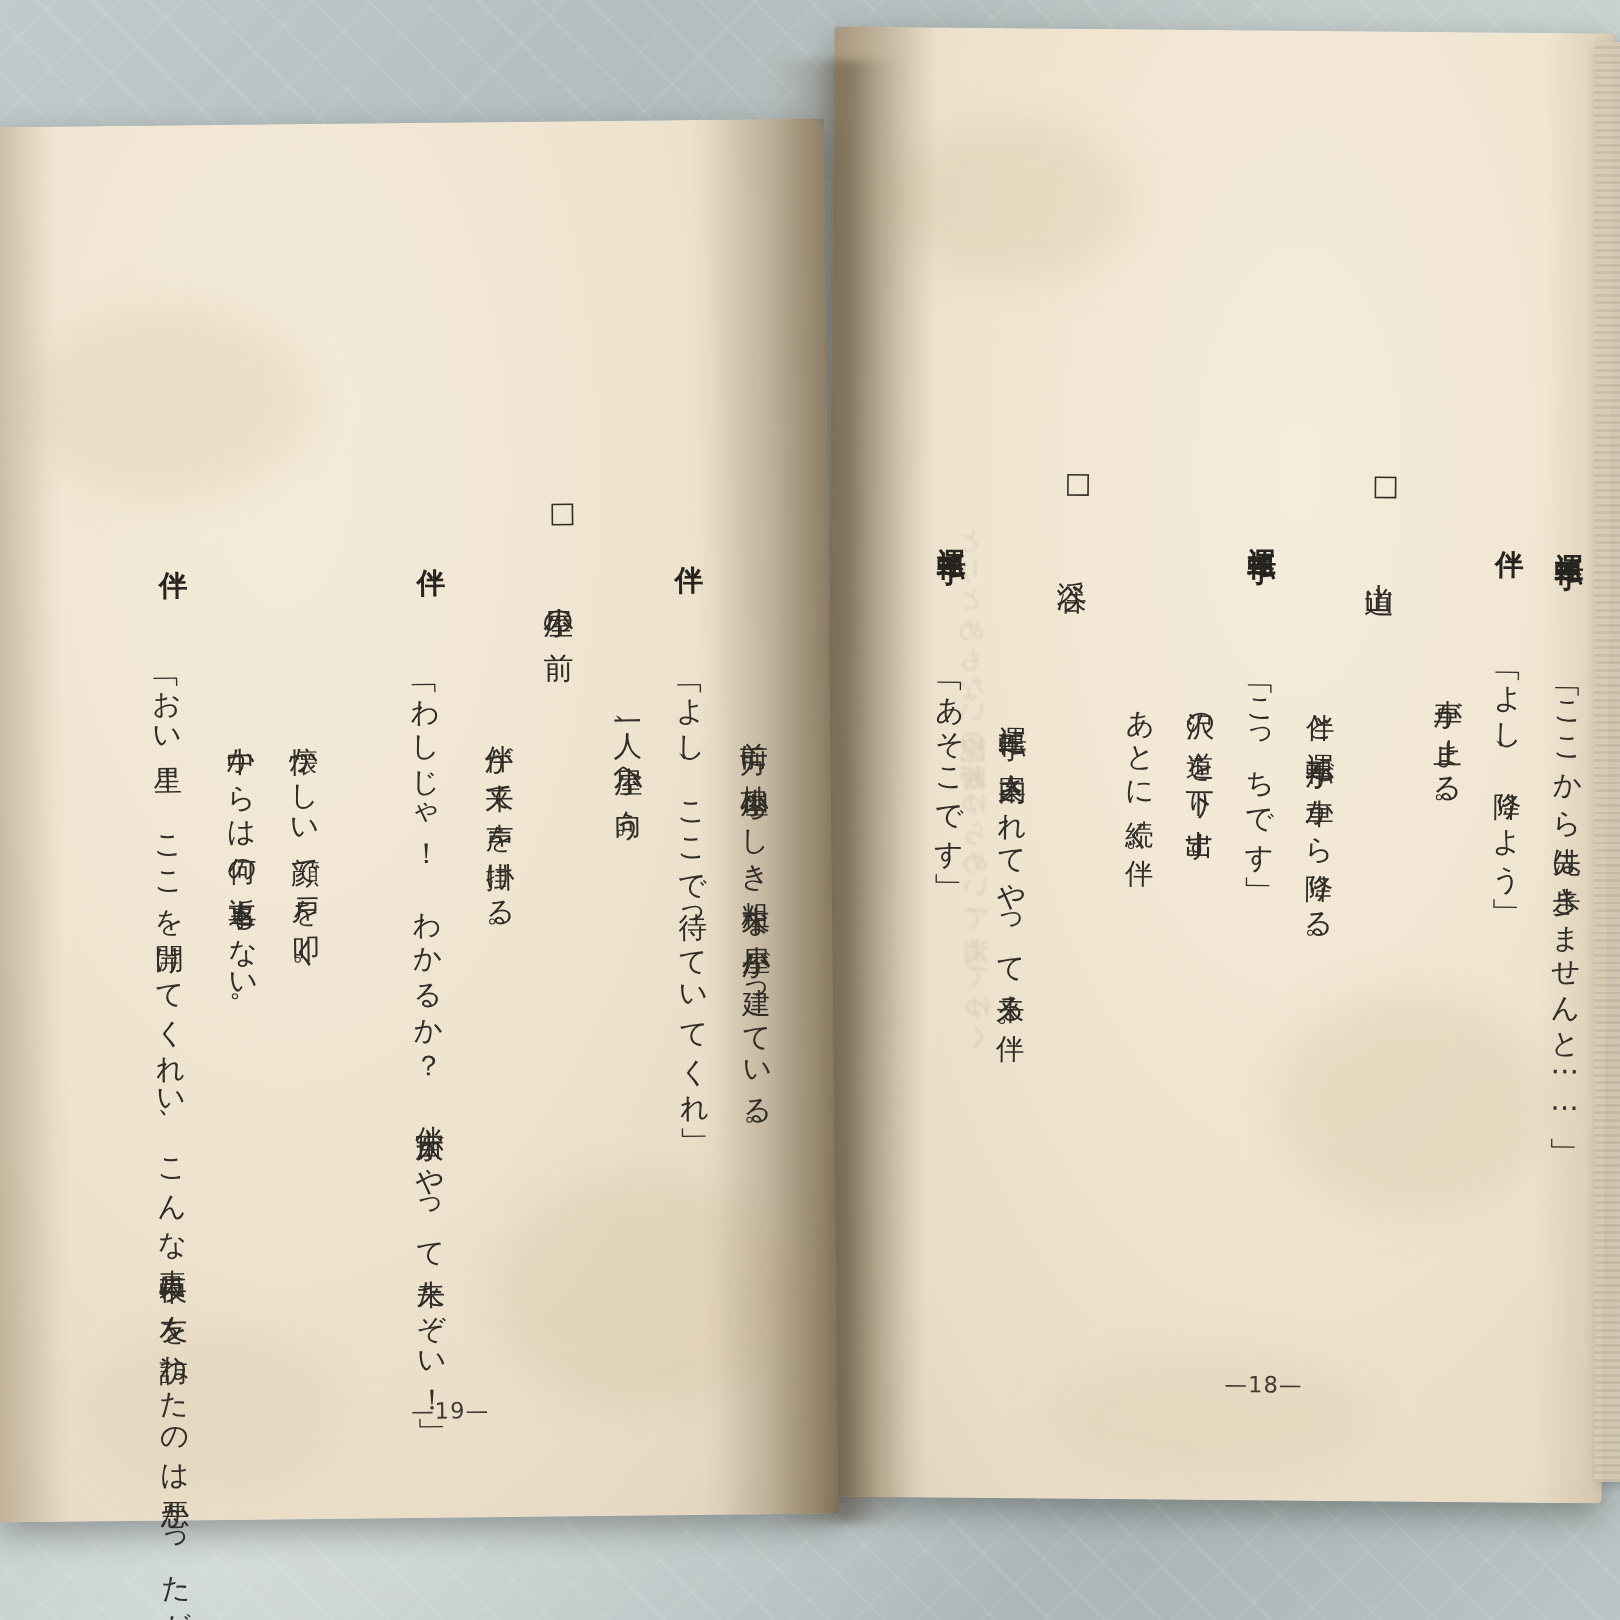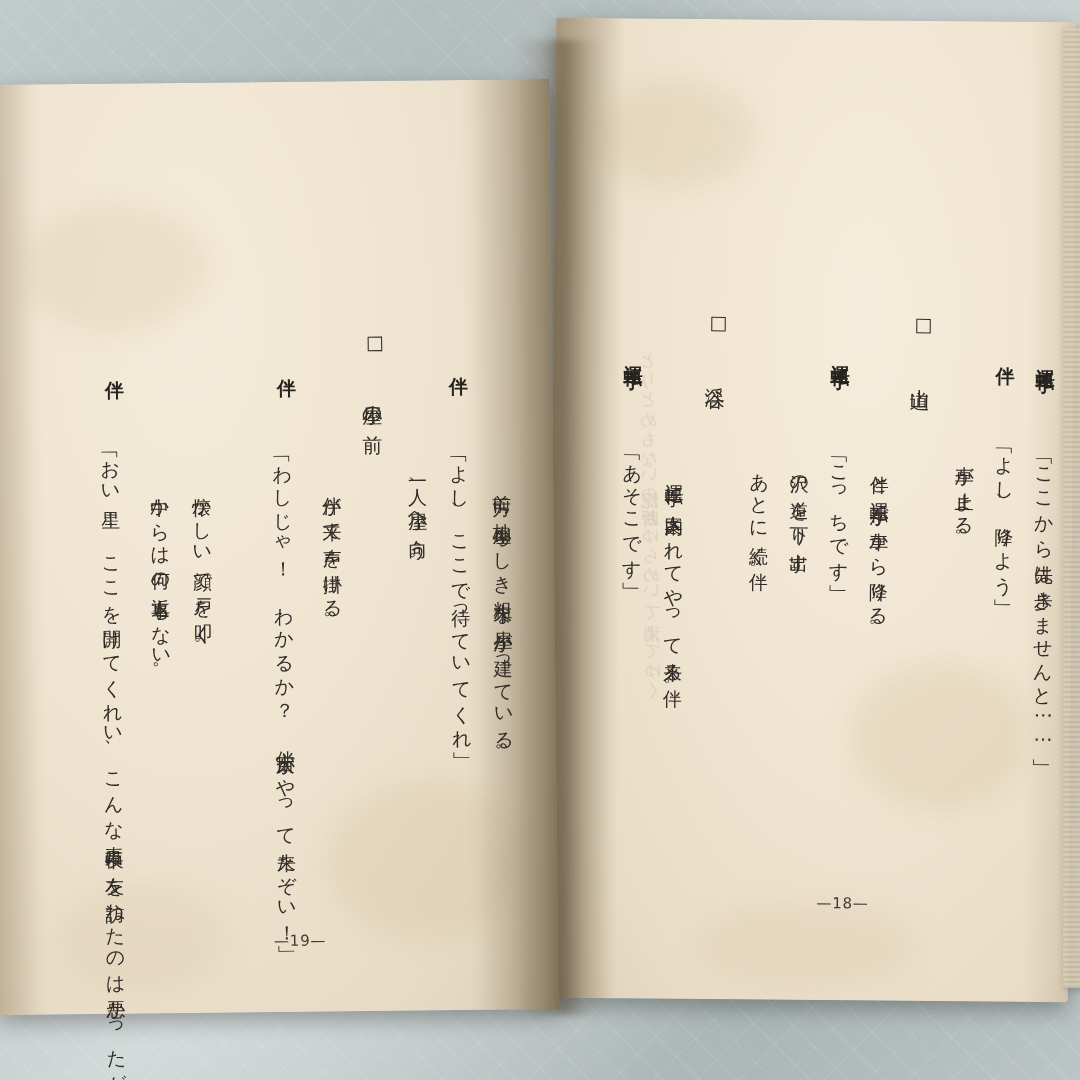--- a/index.html
+++ b/index.html
@@ -207,21 +207,21 @@
       <div class="col" style="right:299px; top:440px; font-size:19px;">あとに続く伴。</div>
 
       <div class="col scene-mark" style="right:344px; top:292px;">□</div>
       <div class="col" style="right:344px; top:352px; font-size:20px;">渓谷</div>
 
       <div class="col" style="right:384px; top:450px; font-size:19px;">運転手に案内されてやって来る伴。</div>
 
       <div class="col speaker" style="right:426px; top:332px; font-size:19px;">運転手</div>
       <div class="col" style="right:426px; top:430px; font-size:19px;">「あそこです」</div>
 
-      <div class="page-num" style="right:200px; bottom:88px;">—18—</div>
+      <div class="page-num" style="right:200px; bottom:68px;">—18—</div>
     </div>
 
     <div id="ghost-right">とりとめもない記憶の断片がゆらめいて消えてゆく</div>
 
     <div class="page" id="page-left">
       <div class="blotch" style="left:30px;  top:120px; width:190px; height:130px; background:rgba(190,165,120,0.16);"></div>
       <div class="blotch" style="left:330px; top:700px; width:200px; height:160px; background:rgba(186,160,116,0.15);"></div>
       <div class="blotch" style="left:60px;  top:800px; width:170px; height:110px; background:rgba(196,172,128,0.13);"></div>
 
       <div class="curl" style="right:0;top:0;width:90px;height:100%;background:linear-gradient(270deg, rgba(110,92,64,0.34), rgba(110,92,64,0));"></div>

